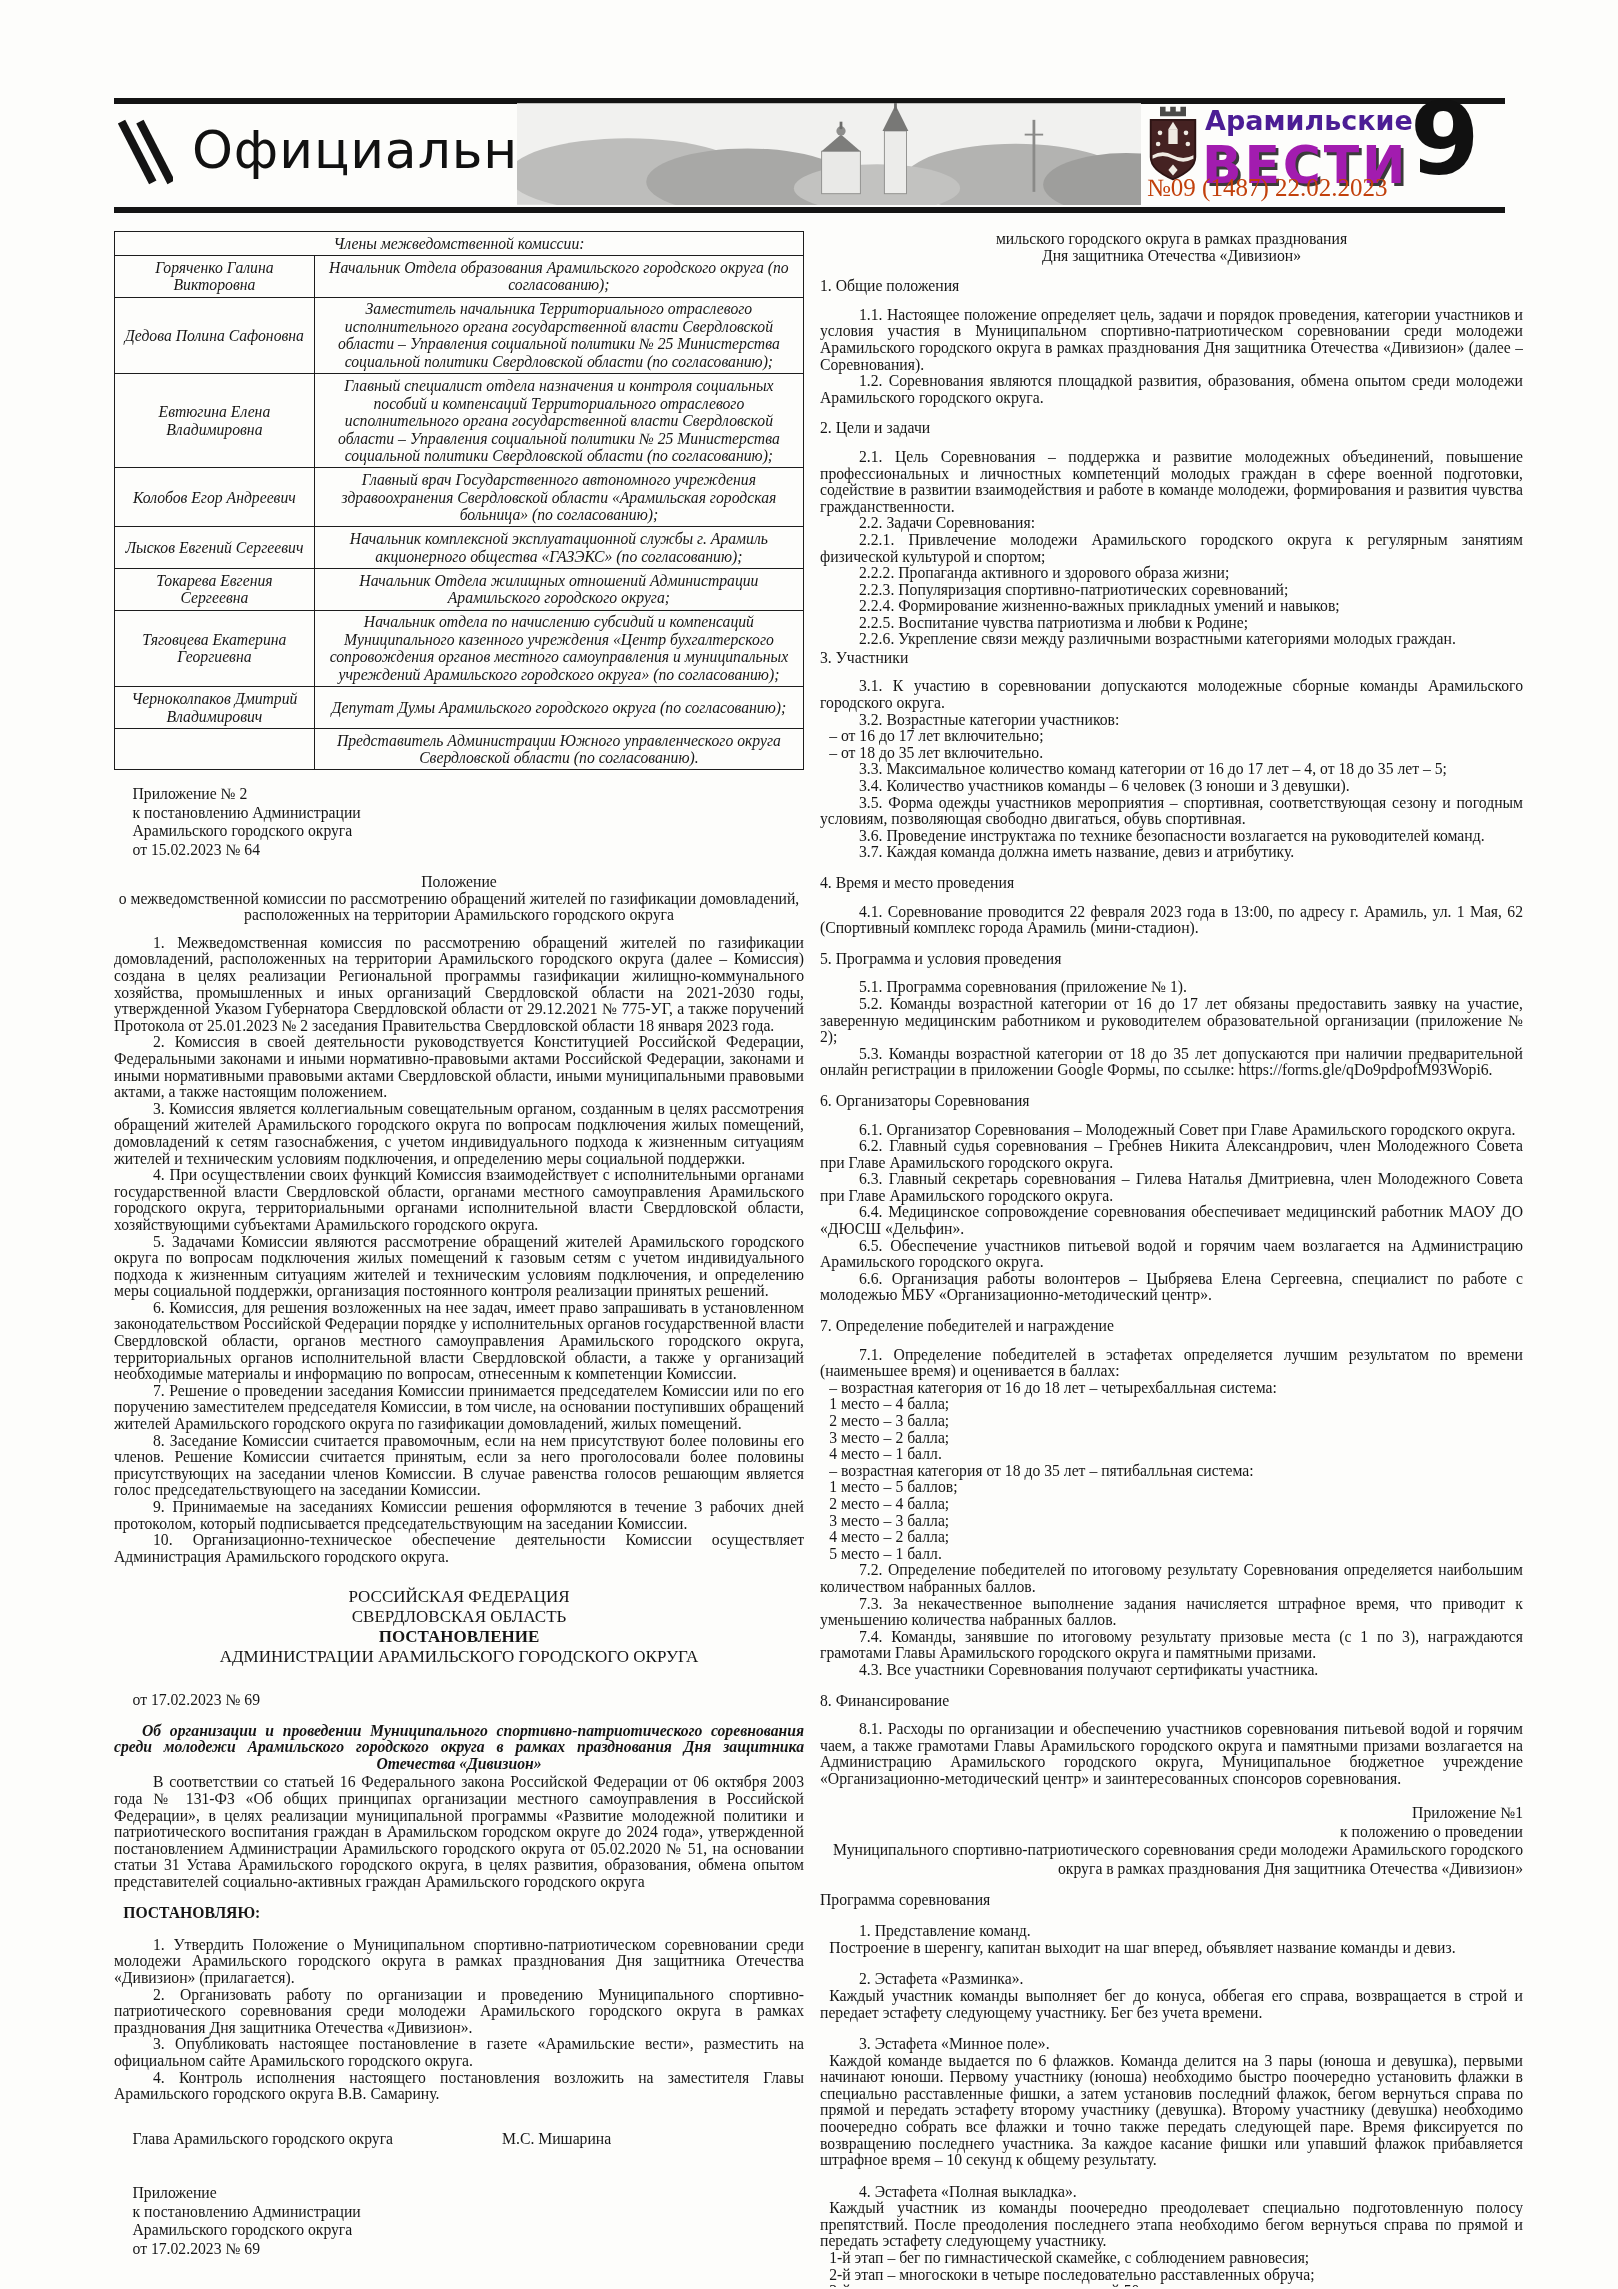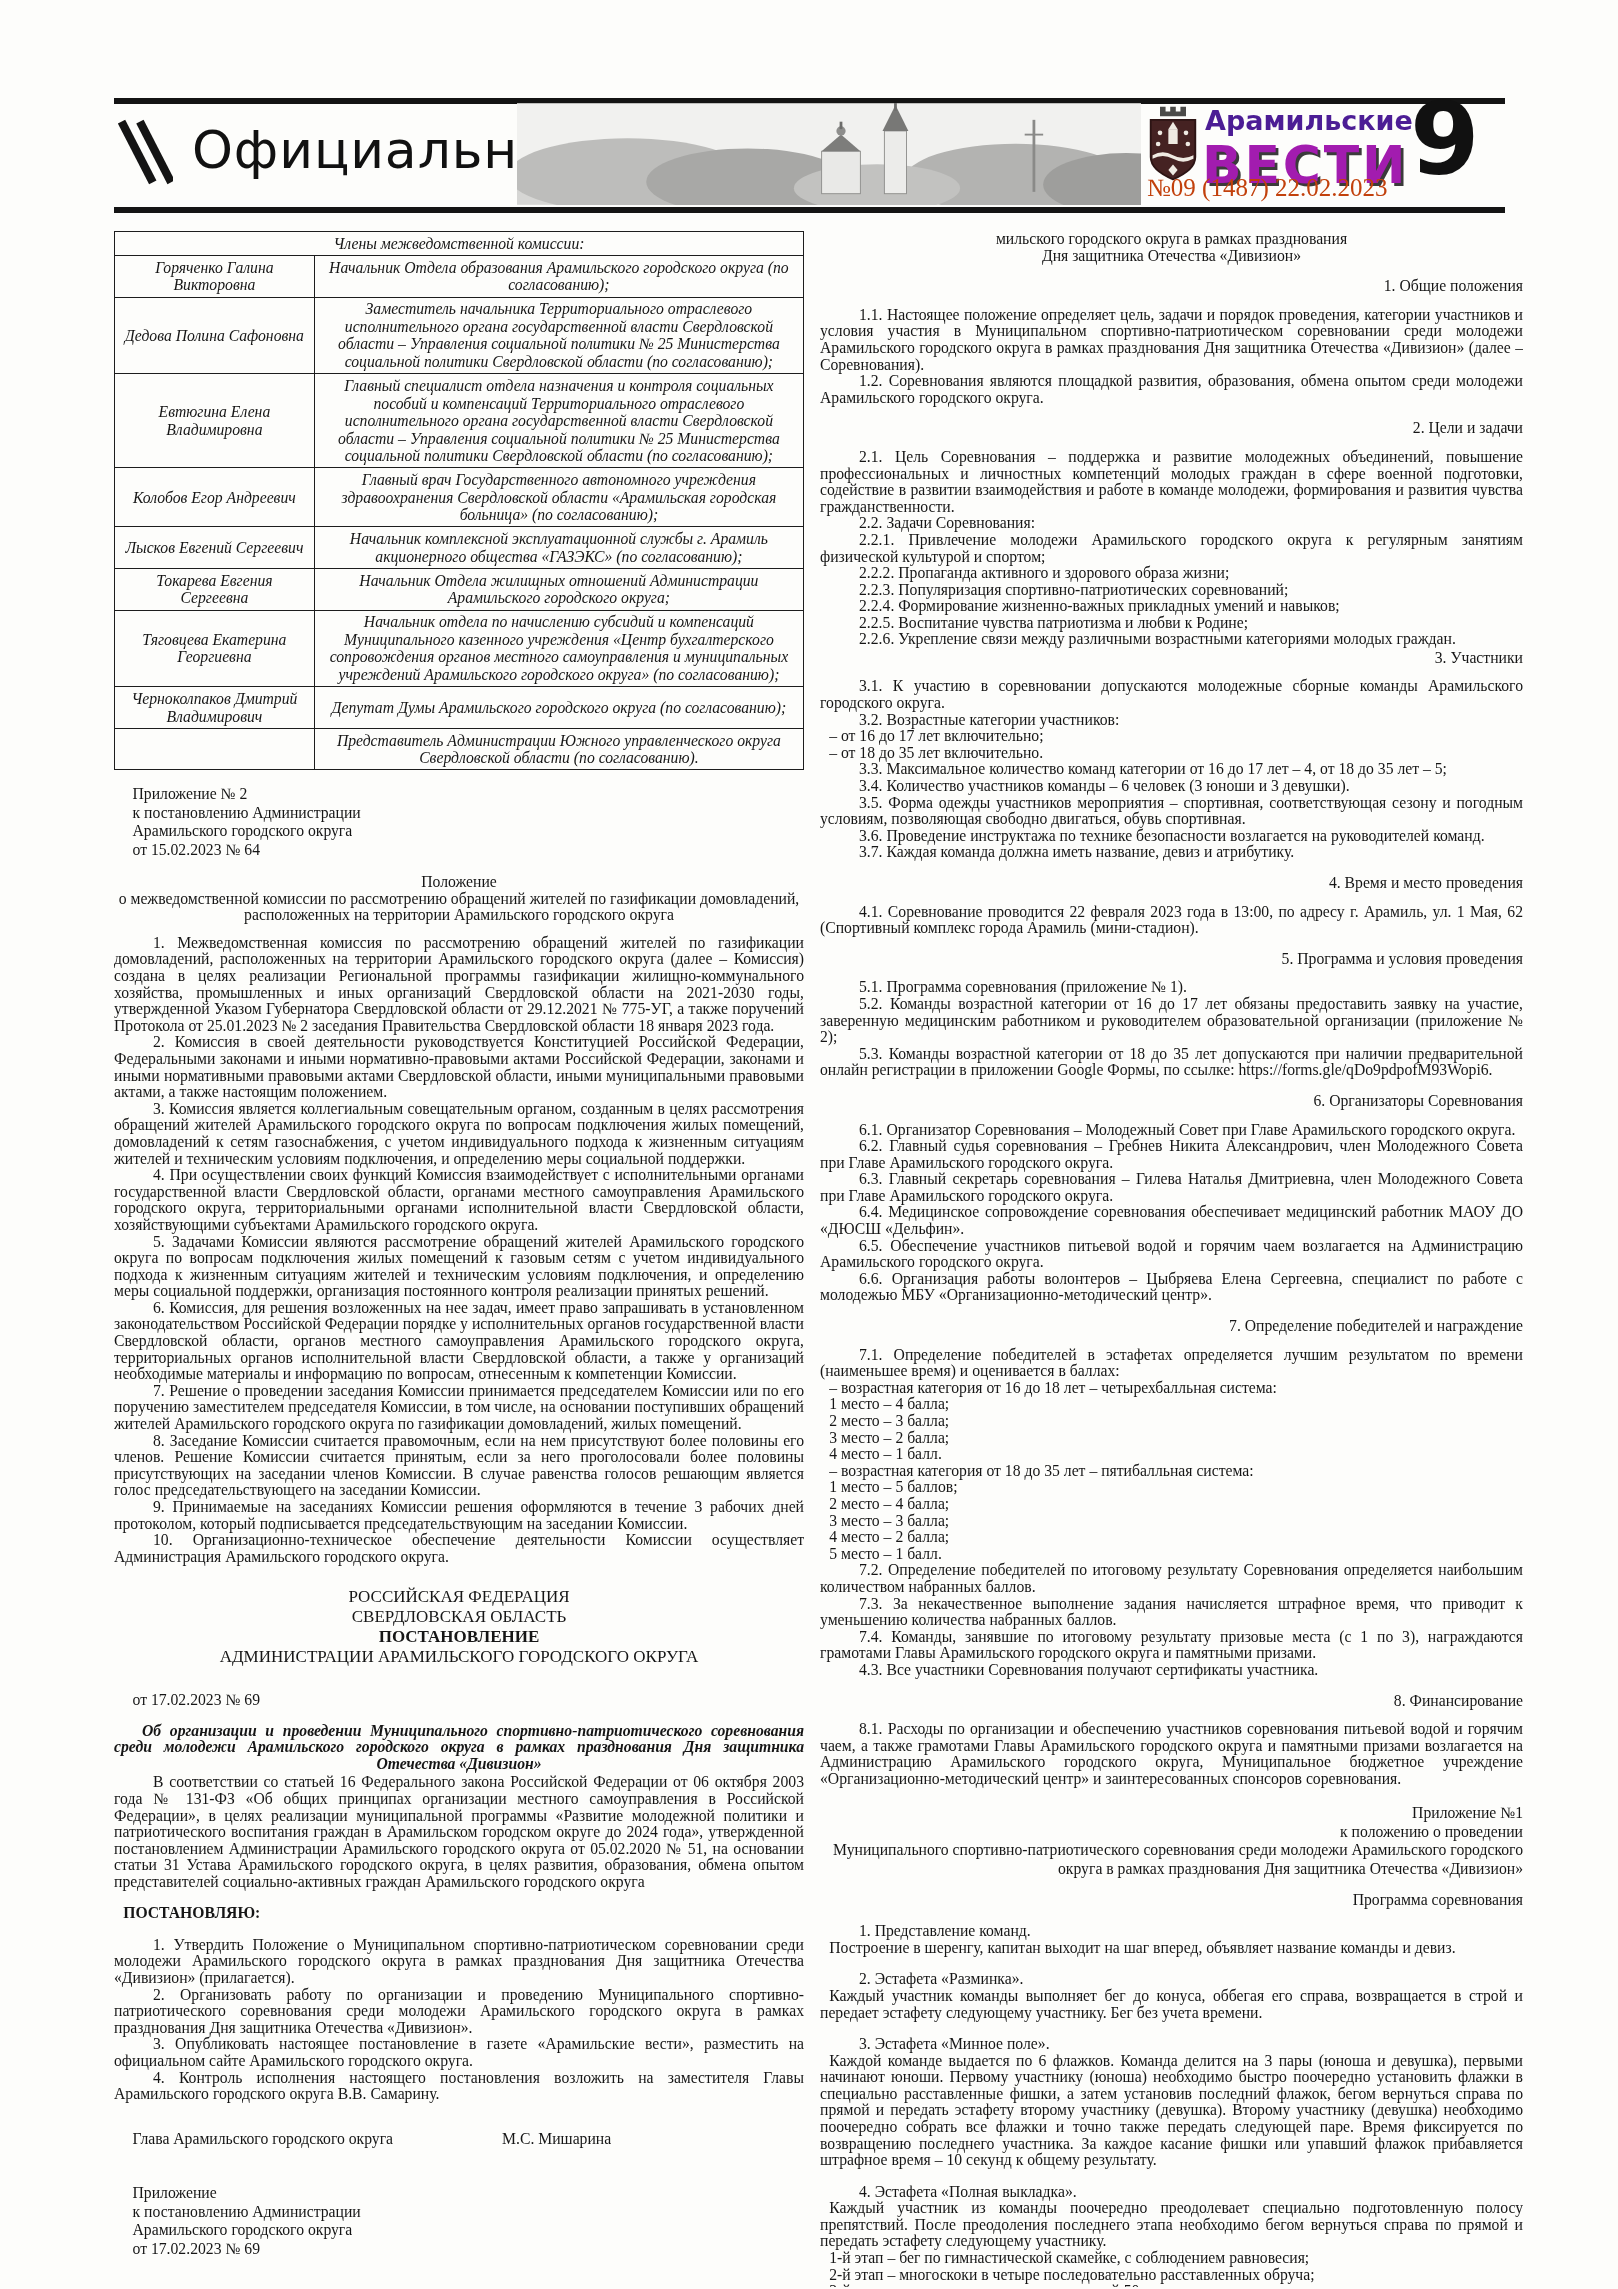--- a/index.html
+++ b/index.html
@@ -32,21 +32,21 @@
     position:absolute;left:1410px;top:90px;font-family:"DejaVu Sans",sans-serif;
     font-weight:bold;font-size:100px;color:#111;line-height:1;
   }
   
   .col{position:absolute;top:231px;font-size:15.7px;line-height:16.6px;height:2056px;overflow:hidden;}
   #col-left{left:114px;width:690px;}
   #col-right{left:820px;width:703px;}
   p{margin:0;text-align:justify;}
   .p{text-indent:39px;}
   .pf{text-indent:9.2px;}
-  .hc{text-align:right;text-indent:0;margin:14px 0 12px;}
+  .hc{text-align:left;text-indent:0;margin:14px 0 12px;}
   .b{font-weight:bold;}
   .ctr{text-align:center;text-indent:0;}
   .decree-title{
     font-weight:bold;font-style:italic;text-align:justify;text-align-last:center;
     text-indent:28px;margin:13px 0 1.8px;
   }
   .blk{padding-left:18.5px;margin:14.8px 0;}
   .blk div{line-height:18.5px;}
   .rblk{text-align:right;margin:16.6px 0 13px;line-height:18.5px;}
   .rf{ text-align:center;font-size:17px;line-height:20px;margin-top:22px;}

